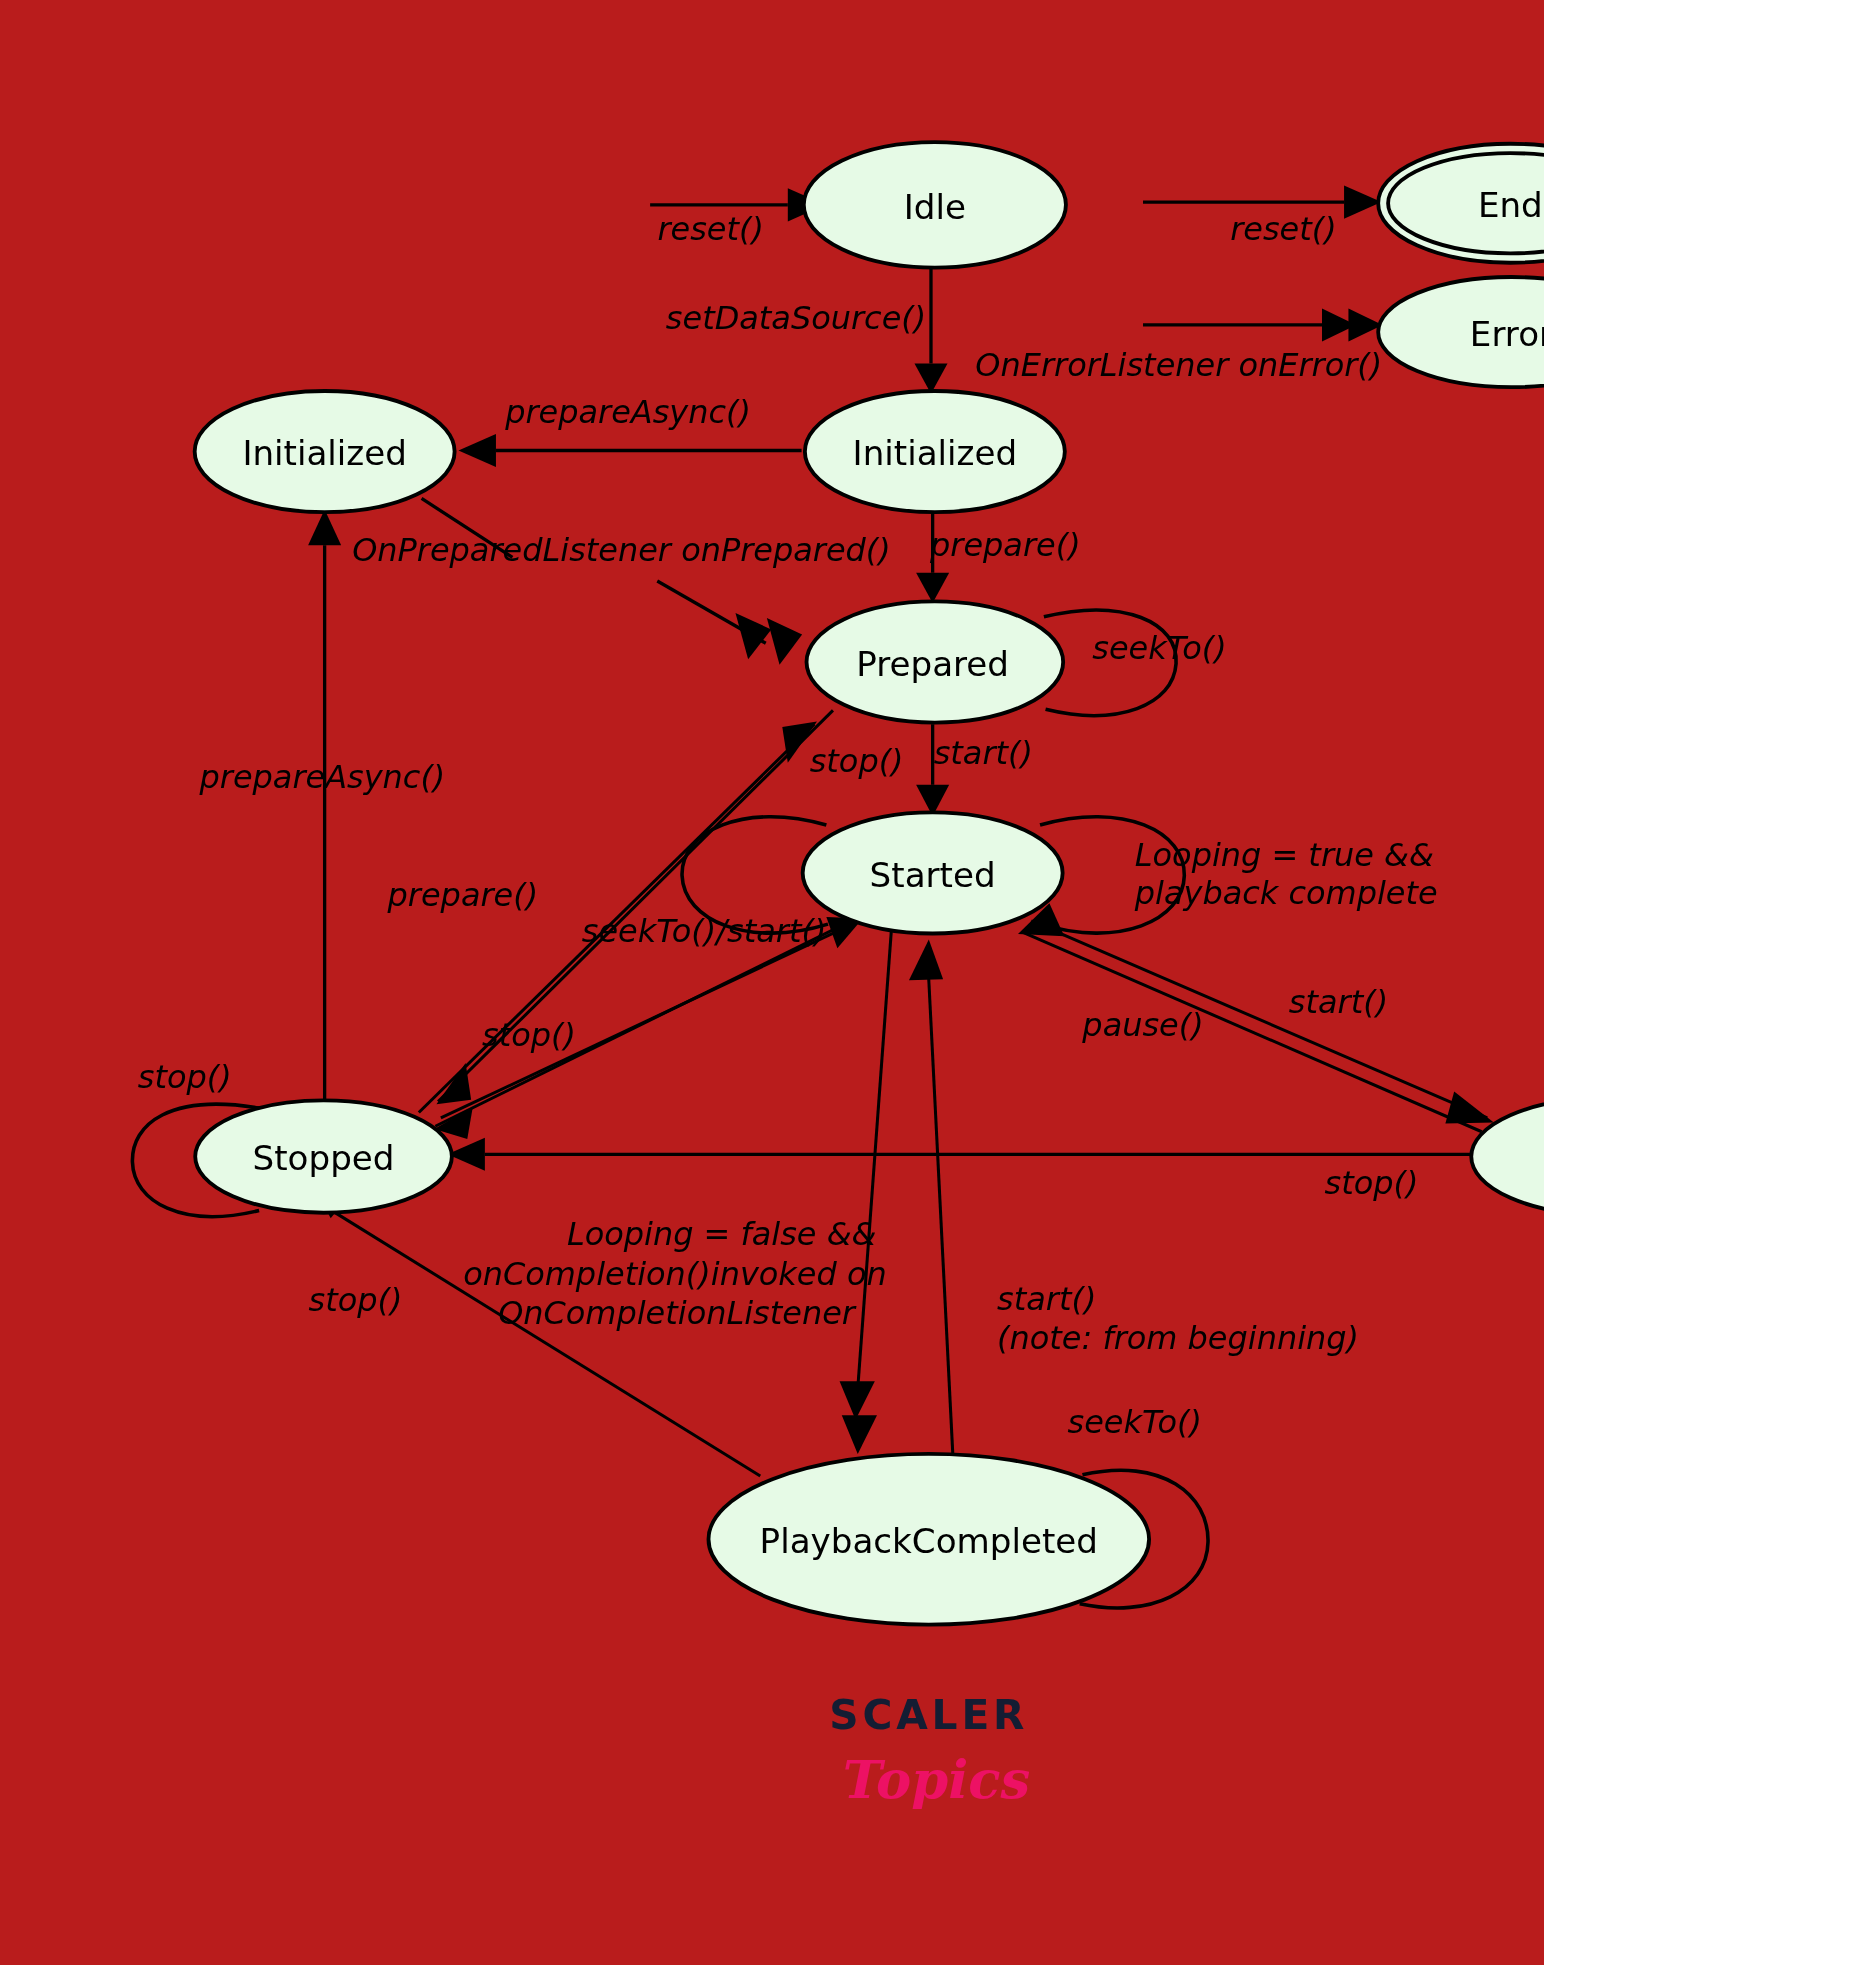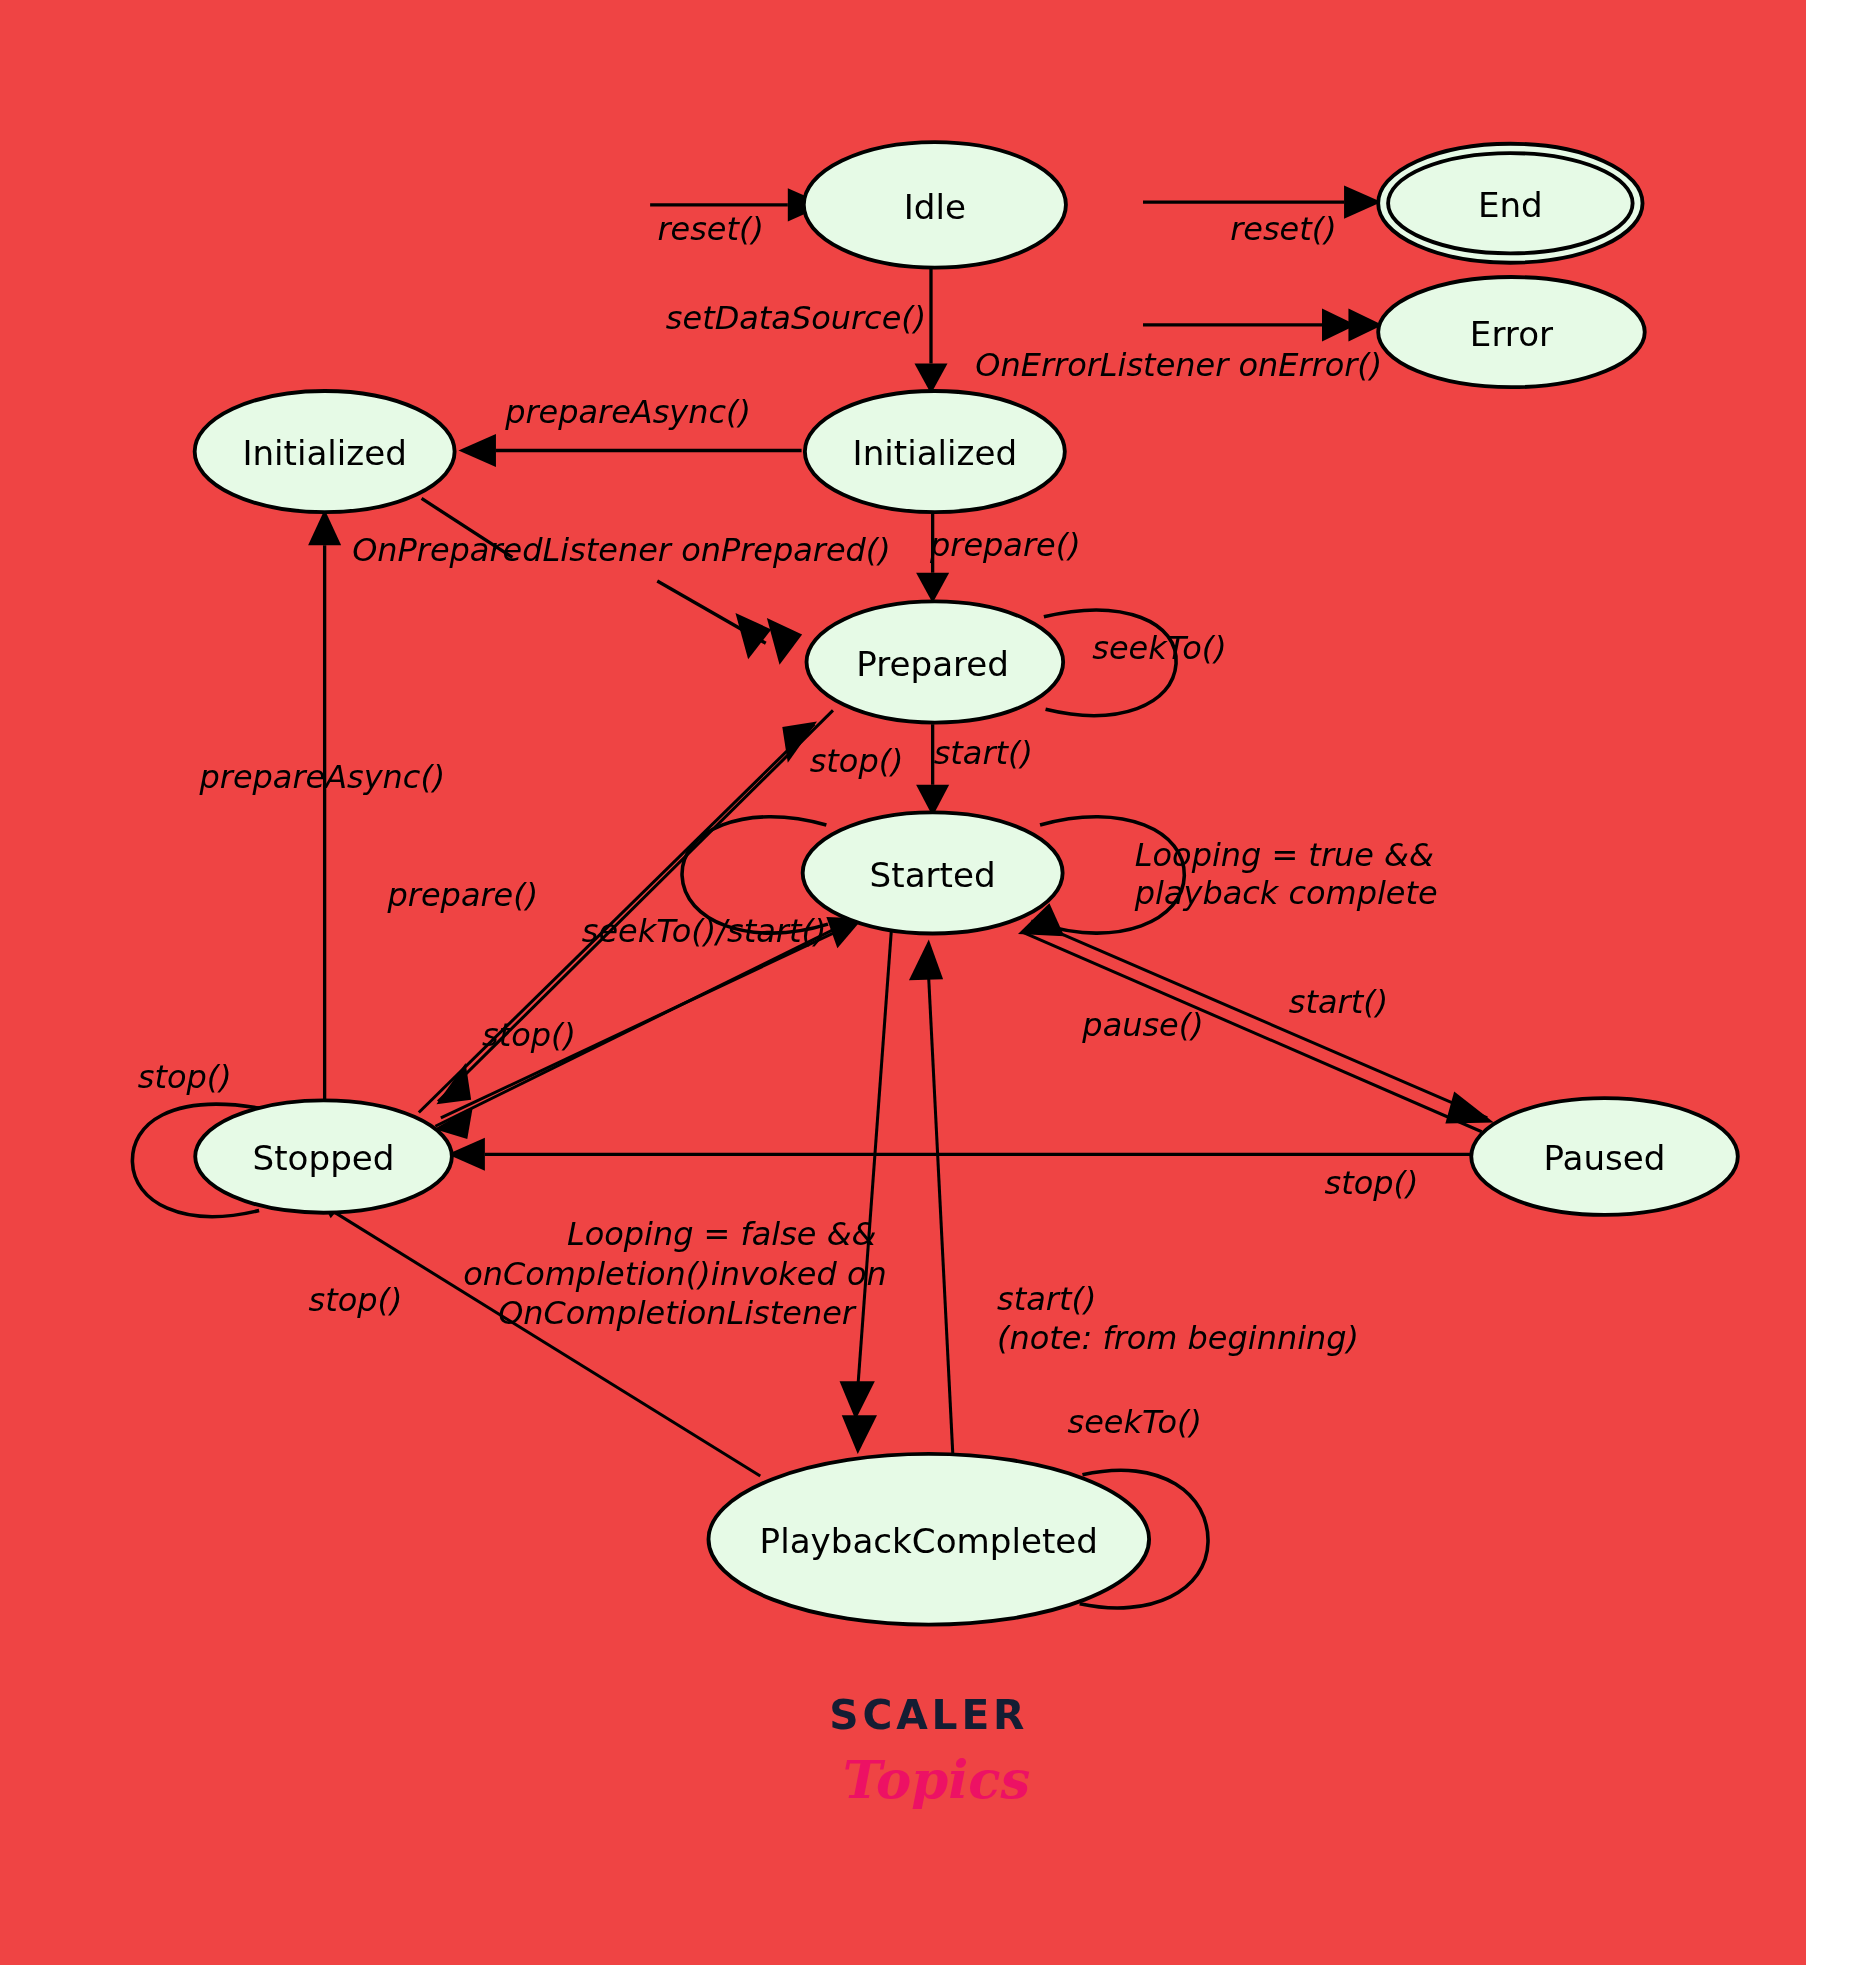--- a/index.html
+++ b/index.html
@@ -6,23 +6,23 @@
   html, body {
     margin: 0;
     padding: 0;
     background: #ffffff;
   }
   body {
     font-family: "DejaVu Sans", sans-serif;
   }
   #diagram-root {
     position: relative;
-    width: 1806px;
+    width: 1544px;
     height: 1965px;
-    background: #ef4444;
+    background: #b91c1c;
     overflow: hidden;
   }
   svg#state-machine {
     display: block;
     width: 1873px;
     height: 1965px;
   }
   .state-ellipse {
     stroke: #000000;
     stroke-width: 7;

